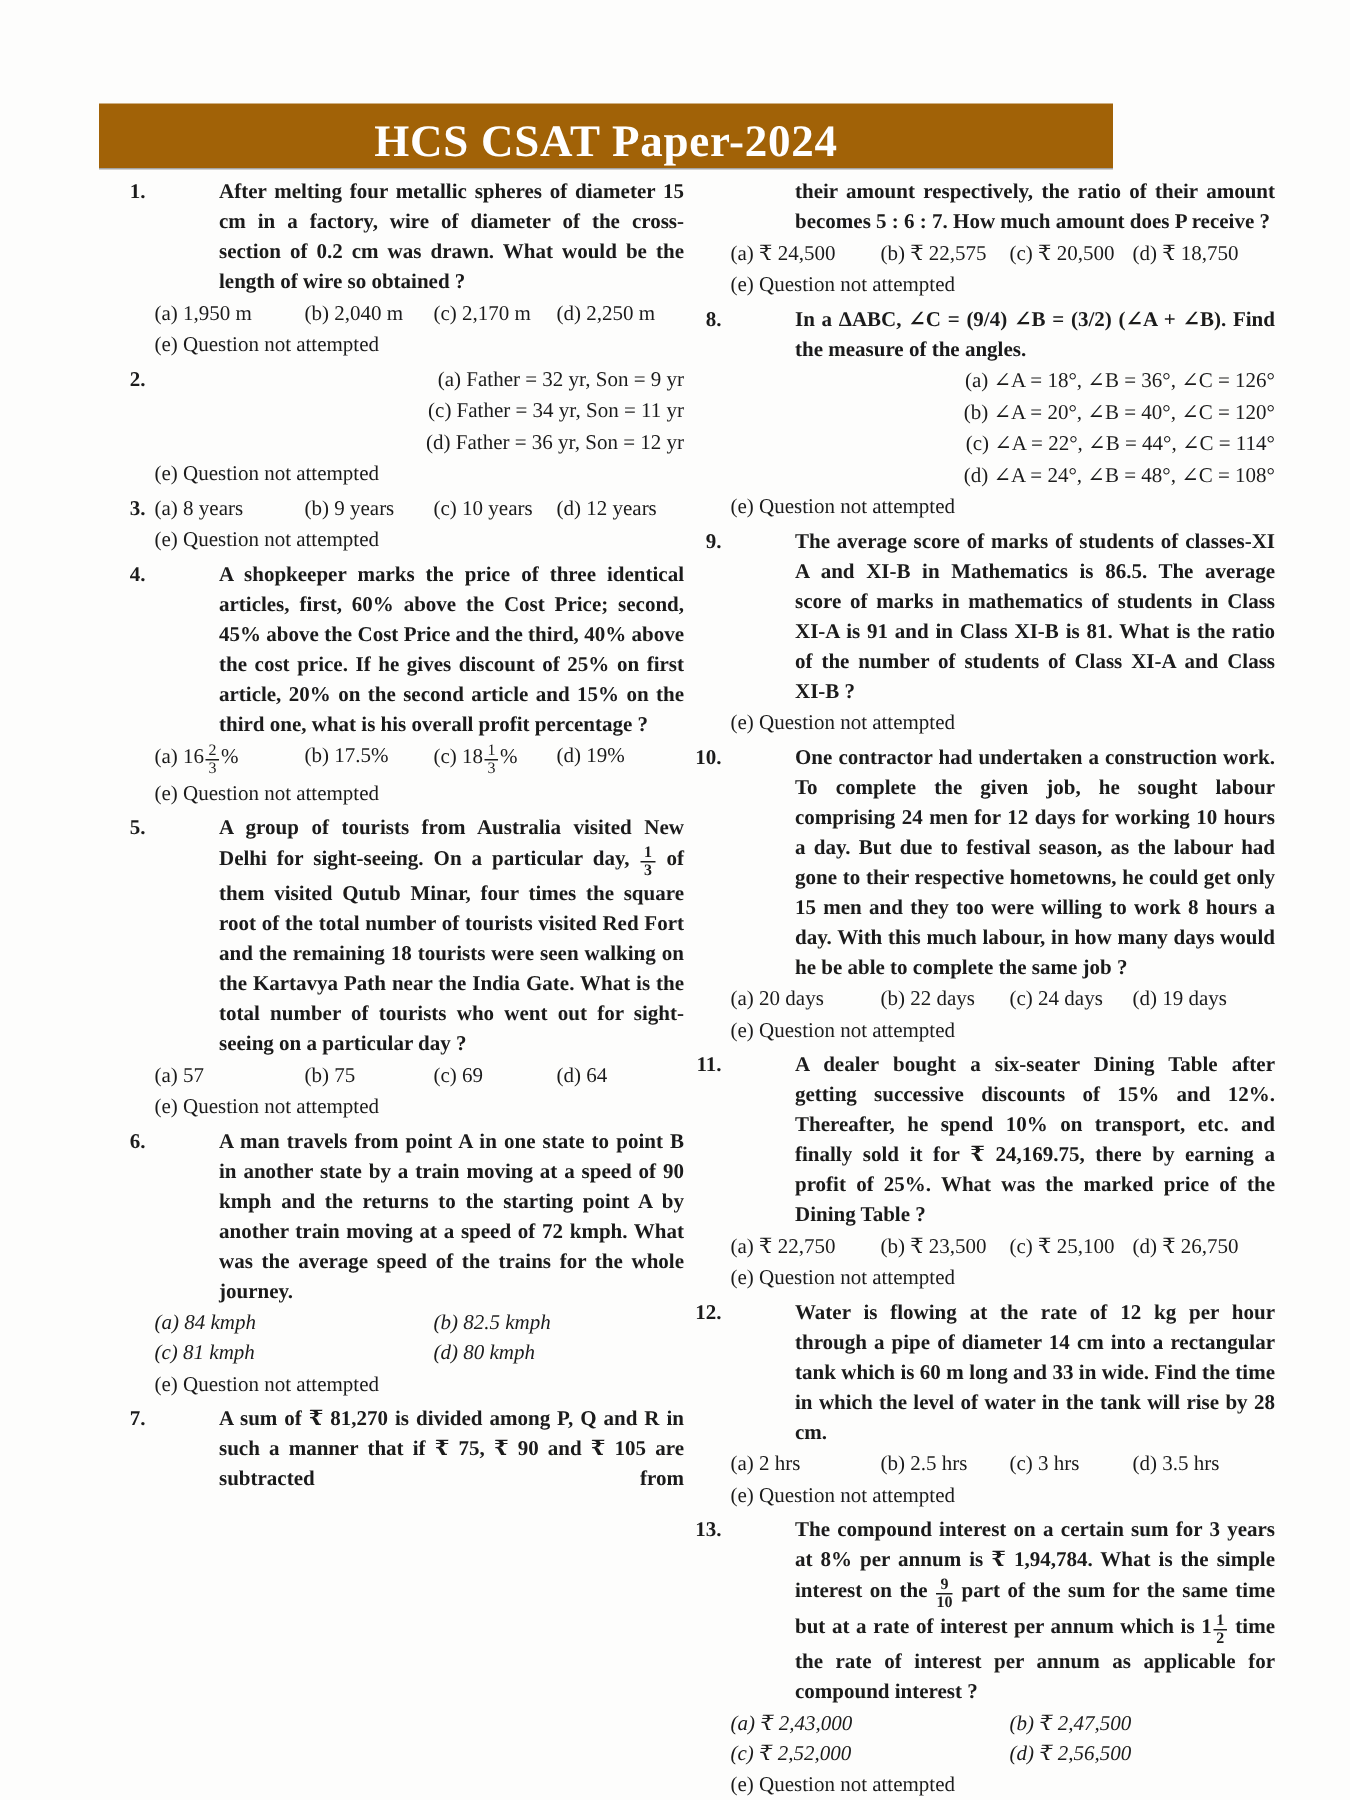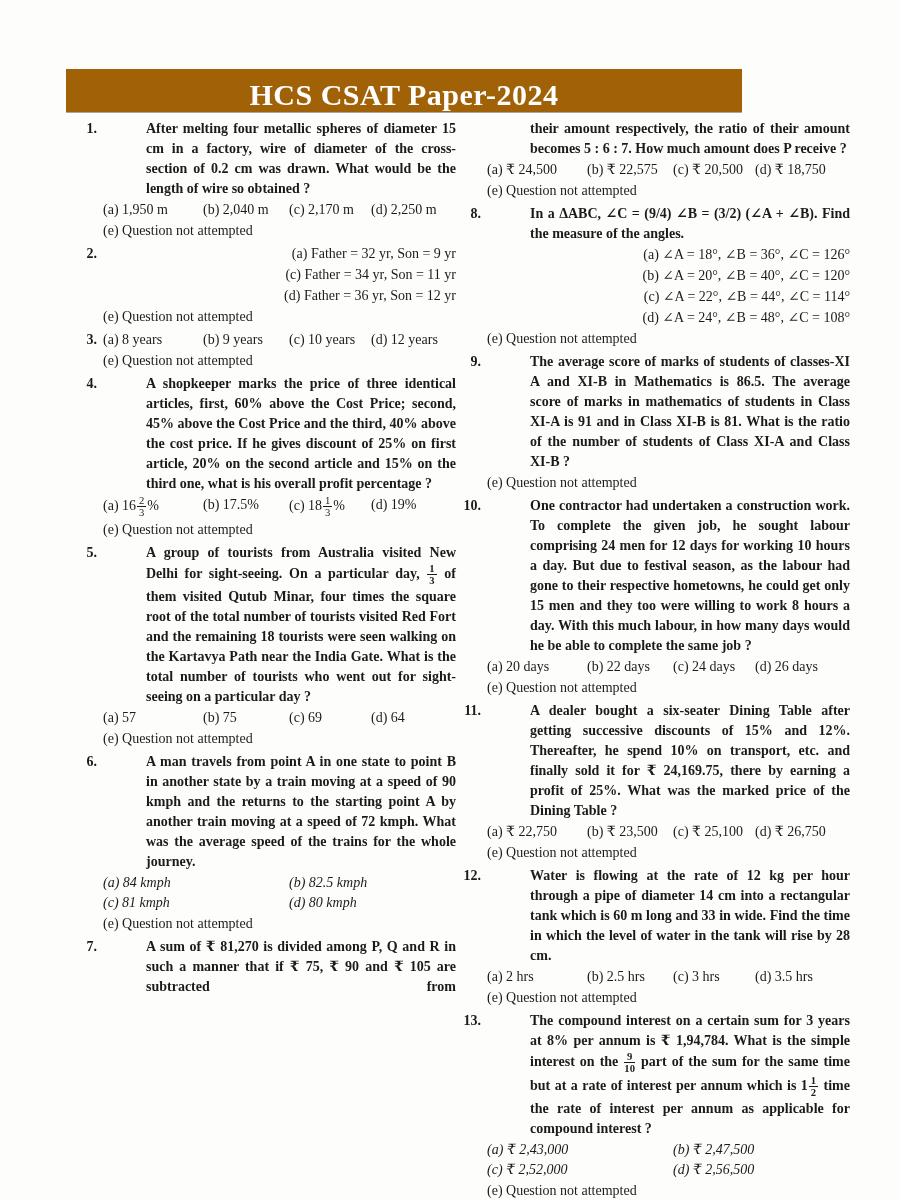--- a/index.html
+++ b/index.html
@@ -207,21 +207,21 @@
         <div class="stem">The average score of marks of students of classes-XI A and XI-B in Mathematics is 86.5. The average score of marks in mathematics of students in Class XI-A is 91 and in Class XI-B is 81. What is the ratio of the number of students of Class XI-A and Class XI-B ?</div>
         <div class="note">(e) Question not attempted</div>
       </div>
       <div class="q">
         <span class="qnum">10.</span>
         <div class="stem">One contractor had undertaken a construction work. To complete the given job, he sought labour comprising 24 men for 12 days for working 10 hours a day. But due to festival season, as the labour had gone to their respective hometowns, he could get only 15 men and they too were willing to work 8 hours a day. With this much labour, in how many days would he be able to complete the same job ?</div>
         <div class="opt-row">
           <span class="opt">(a) 20 days</span>
           <span class="opt">(b) 22 days</span>
           <span class="opt">(c) 24 days</span>
-          <span class="opt">(d) 26 days</span>
+          <span class="opt">(d) 19 days</span>
         </div>
         <div class="note">(e) Question not attempted</div>
       </div>
       <div class="q">
         <span class="qnum">11.</span>
         <div class="stem">A dealer bought a six-seater Dining Table after getting successive discounts of 15% and 12%. Thereafter, he spend 10% on transport, etc. and finally sold it for ₹ 24,169.75, there by earning a profit of 25%. What was the marked price of the Dining Table ?</div>
         <div class="opt-row">
           <span class="opt">(a) ₹ 22,750</span>
           <span class="opt">(b) ₹ 23,500</span>
           <span class="opt">(c) ₹ 25,100</span>

